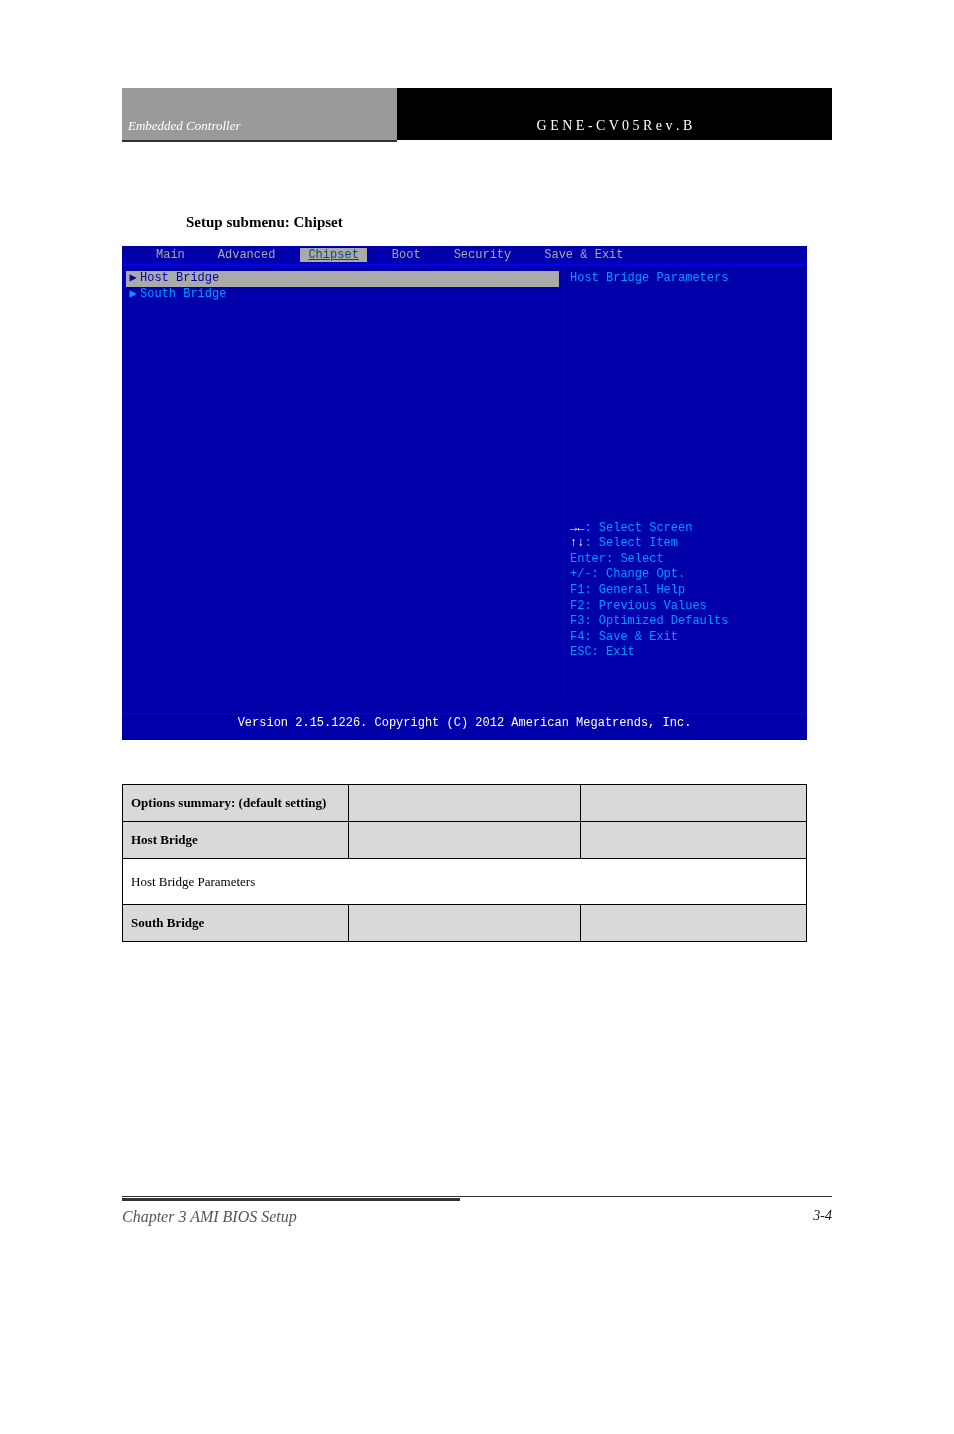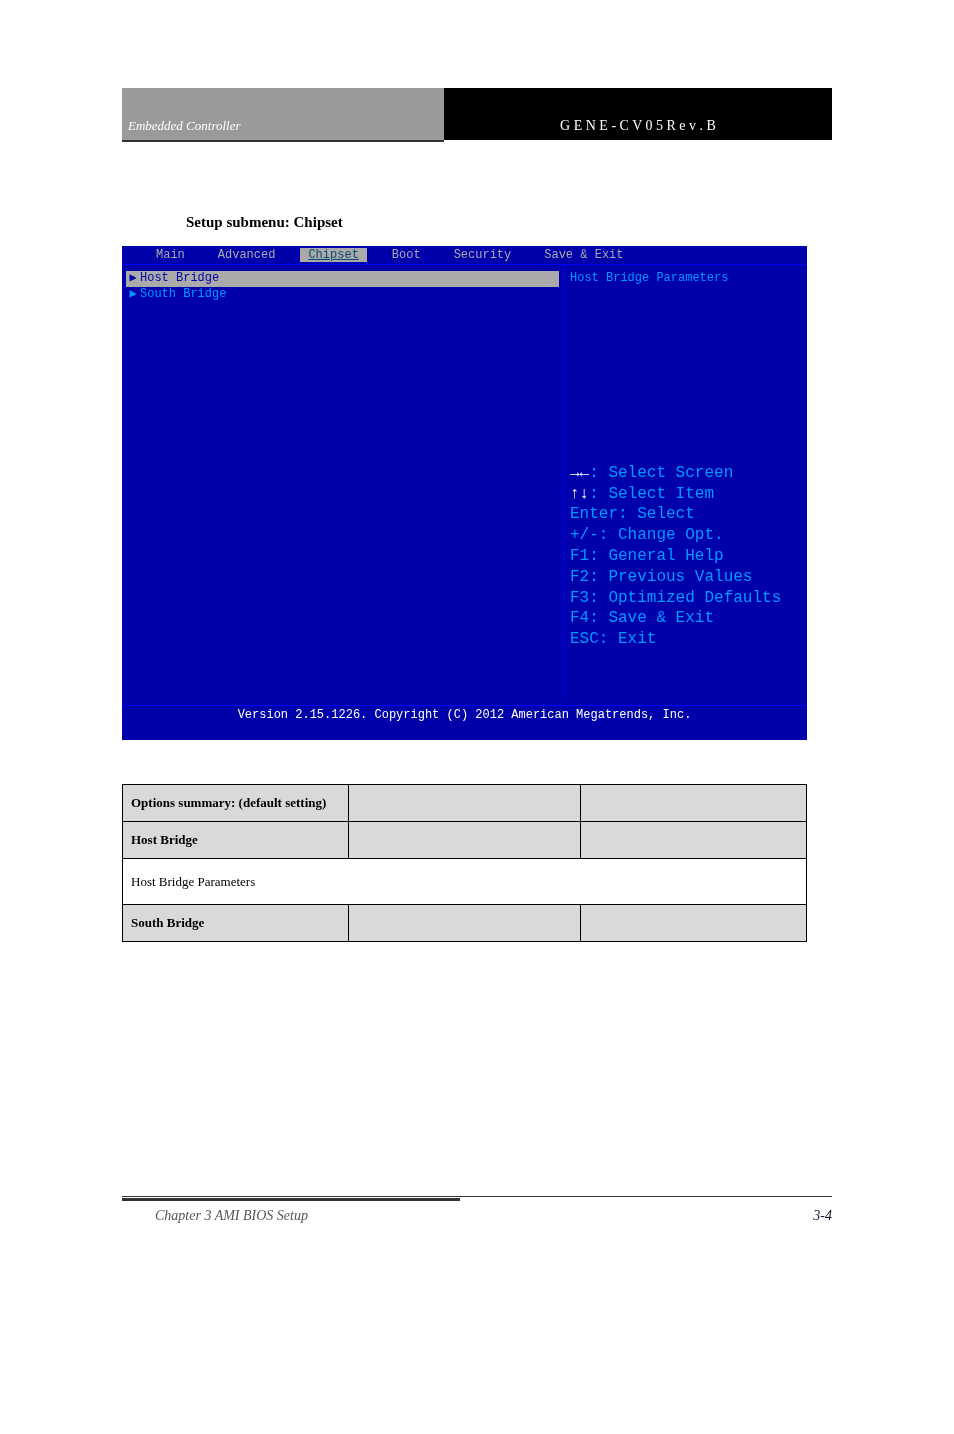--- a/index.html
+++ b/index.html
@@ -12,21 +12,21 @@
     }
     .header-bar {
       position: absolute;
       top: 88px;
       left: 122px;
       width: 710px;
       height: 54px;
       display: flex;
     }
     .header-left {
-      width: 322px;
+      width: 275px;
       height: 100%;
       background: #9a9a9a;
       border-bottom: 2px solid #333;
       display: flex;
       align-items: flex-end;
       padding: 0 6px 6px 6px;
       color: #fff;
       font-size: 13px;
       font-style: italic;
     }
@@ -114,37 +114,37 @@
       width: 14px;
       text-align: center;
       color: inherit;
     }
     .bios-help-desc {
       color: #0099ff;
       padding-bottom: 10px;
     }
     .bios-help-keys {
       position: absolute;
-      bottom: 90px;
+      bottom: 79px;
       left: 448px;
       width: 230px;
       color: #0099ff;
-      font-size: 16px;
+      font-size: 12px;
       line-height: 1.3;
     }
     .bios-key-white { color: #fff; }
     .bios-footer {
       background: #0000aa;
       color: #fff;
       text-align: center;
       padding: 2px 4px;
       font-size: 12px;
       border-top: 1px solid #0000ff;
       position: absolute;
-      bottom: 16px;
+      bottom: 8px;
       width: 100%;
     }
     .options-table {
       position: absolute;
       top: 784px;
       left: 122px;
       width: 685px;
       border-collapse: collapse;
       font-size: 13px;
     }
@@ -176,24 +176,23 @@
       position: absolute;
       left: 0;
       top: 1px;
       width: 338px;
       border-top: 3px solid #333;
     }
     .footer-left-text {
       position: absolute;
       top: 1208px;
       left: 122px;
-      font-size: 14px;
+      font-size: 16px;
       font-style: italic;
       color: #555;
-      margin-left: 33px;
     }
     .footer-right-text {
       position: absolute;
       top: 1208px;
       right: 122px;
       font-size: 14px;
       font-style: italic;
       color: #0f172a;
       text-align: right;
     }

